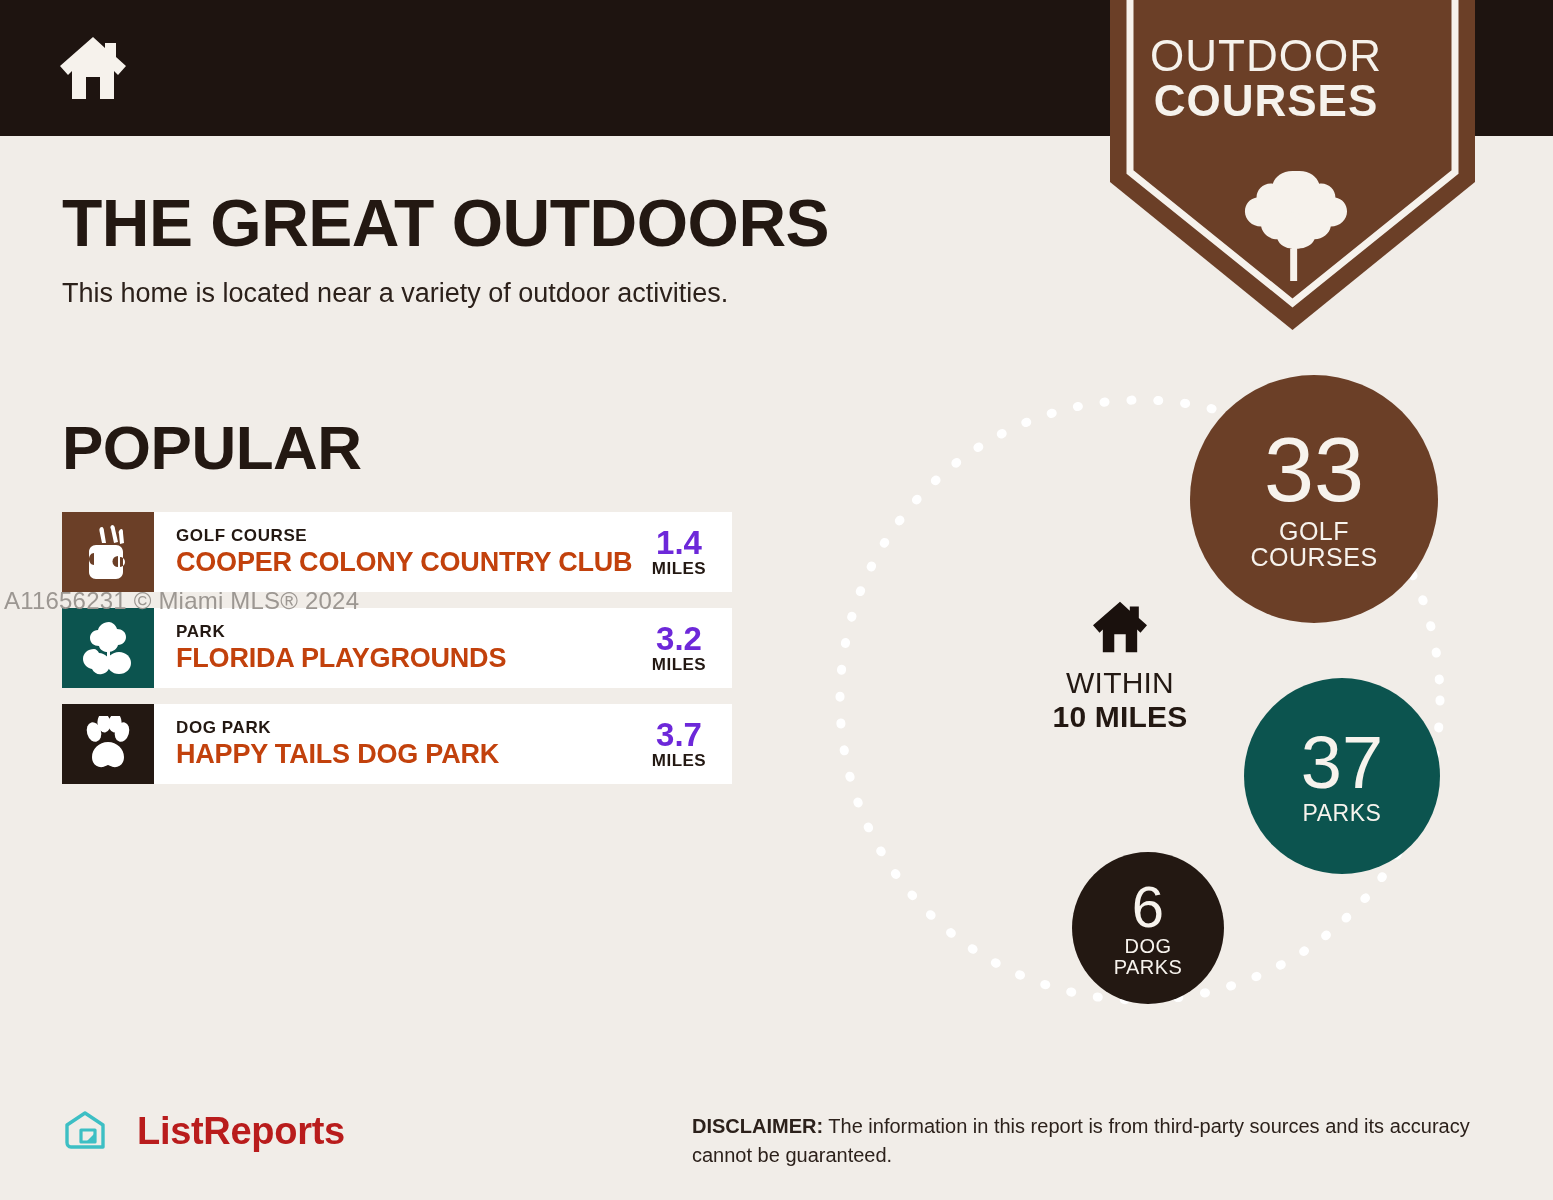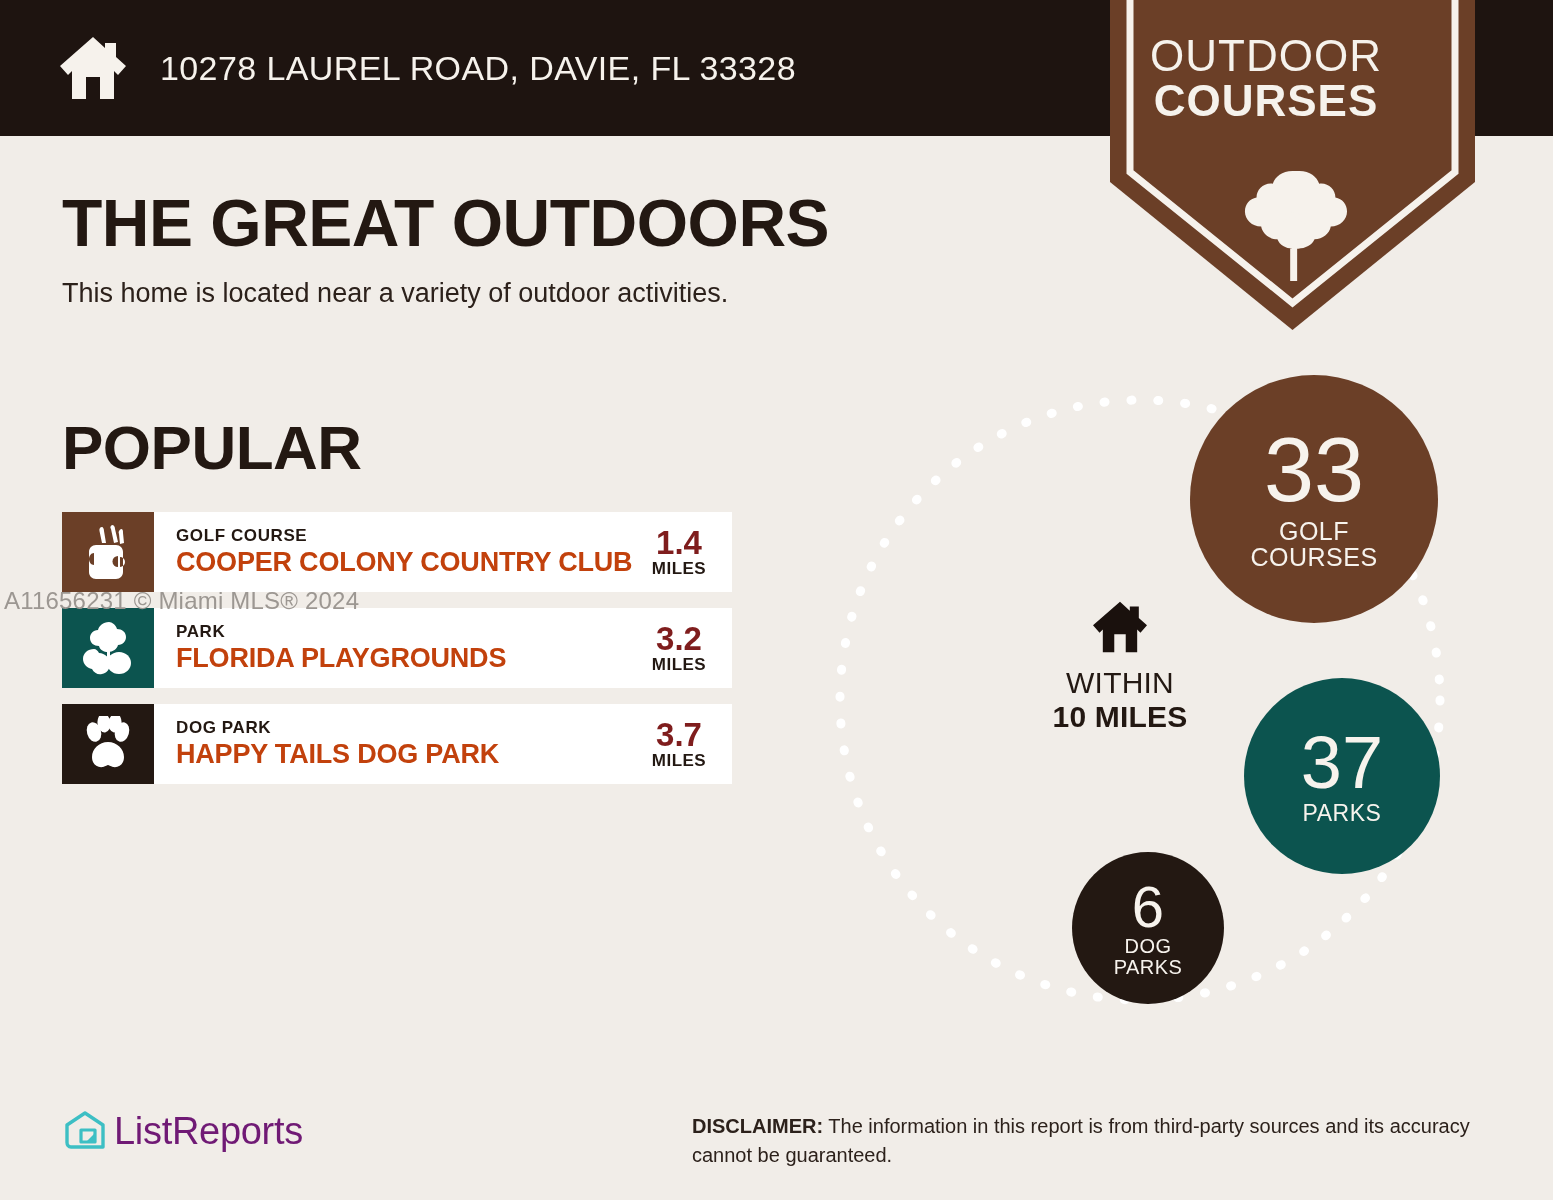--- a/index.html
+++ b/index.html
@@ -72,21 +72,21 @@
   .poi-names{ line-height:1.12; }
   .poi-category{
     font-size:17px; font-weight:700; letter-spacing:.6px; color:#231812;
     text-transform:uppercase;
   }
   .poi-name{
     font-size:27px; font-weight:700; letter-spacing:-.2px; color:#c2410c;
     text-transform:uppercase; margin-top:2px;
   }
   .poi-dist{ text-align:center; line-height:1.05; flex:0 0 auto; min-width:74px;}
-  .poi-dist-val{ font-size:33px; font-weight:700; color:#7f1d1d; display:block;}
+  .poi-dist-val{ font-size:33px; font-weight:700; color:#6d28d9; display:block;}
   .poi-dist-unit{ font-size:17px; font-weight:700; letter-spacing:.5px; color:#231812; display:block;}
 
   
   #radius-diagram{ position:absolute; left:820px; top:360px; width:660px; height:670px; }
   #dotted-ring{ position:absolute; left:0; top:0; }
 
   .count-bubble{
     position:absolute; border-radius:50%;
     display:flex; flex-direction:column;
     align-items:center; justify-content:center;
@@ -124,21 +124,21 @@
   #radius-l1{ font-size:30px; font-weight:400; color:#231812; line-height:1.1; letter-spacing:.2px;}
   #radius-l2{ font-size:30px; font-weight:700; color:#231812; line-height:1.18; letter-spacing:.2px;}
 
   
   #footer-logo{
     position:absolute; left:62px; top:1108px;
     display:flex; align-items:center;
   }
   #listreports-mark{ width:46px; height:46px; flex:0 0 auto; }
   #listreports-word{
-    margin-left:6px; font-size:38px; color:#701a75; font-weight:400;
+    margin-left:29px; font-size:38px; color:#b91c1c; font-weight:700;
     letter-spacing:-.3px;
   }
   #disclaimer{
     position:absolute; left:692px; top:1112px; width:810px;
     font-size:20px; line-height:1.45; color:#2C211B;
   }
   #disclaimer b{ font-weight:700; }
 
   
   #watermark{
@@ -147,21 +147,20 @@
     white-space:nowrap; z-index:20;
   }
 </style>
 </head>
 <body>
 
 <div id="header-bar">
   <svg id="home-icon-header" viewBox="0 0 70 66">
     <path fill="#F6F2EC" d="M35 2 L2 31 L10 40 L14 36 L14 64 L28 64 L28 42 L42 42 L42 64 L56 64 L56 36 L60 40 L68 31 L58 22 L58 8 L47 8 L47 13 Z"></path>
   </svg>
-  <div id="address-text">10278 LAUREL ROAD, DAVIE, FL 33328</div>
 </div>
 
 <div id="badge">
   <svg width="365" height="330" viewBox="0 0 365 330">
     <path fill="#6B3F27" d="M0 0 H365 V182 L182.5 330 L0 182 Z"></path>
     <path fill="none" stroke="#F6F2EC" stroke-width="7" d="M20 0 V172 L182.5 303 L345 172 V0"></path>
     <g transform="translate(182.5,215) scale(1.16)">
       <path fill="#F6F2EC" d="M0 -38 c-9 0 -15 5 -17 11 c-8 -1 -14 5 -14 12 c-6 1 -10 6 -10 12 c0 7 6 13 14 13 c1 6 7 11 14 11 c2 5 7 8 13 8 l0 0 l-2 0 l0 28 l6 0 l0 -28 l1 0 c6 0 12 -3 14 -8 c7 0 13 -5 14 -11 c8 0 14 -6 14 -13 c0 -6 -4 -11 -10 -12 c0 -7 -6 -13 -14 -12 c-2 -6 -8 -11 -17 -11 Z"></path>
       <path fill="#F6F2EC" d="M-1 -4 L-14 6 l2 2 L0 0 Z M1 -4 L14 6 l-2 2 L0 0 Z"></path>
     </g>

